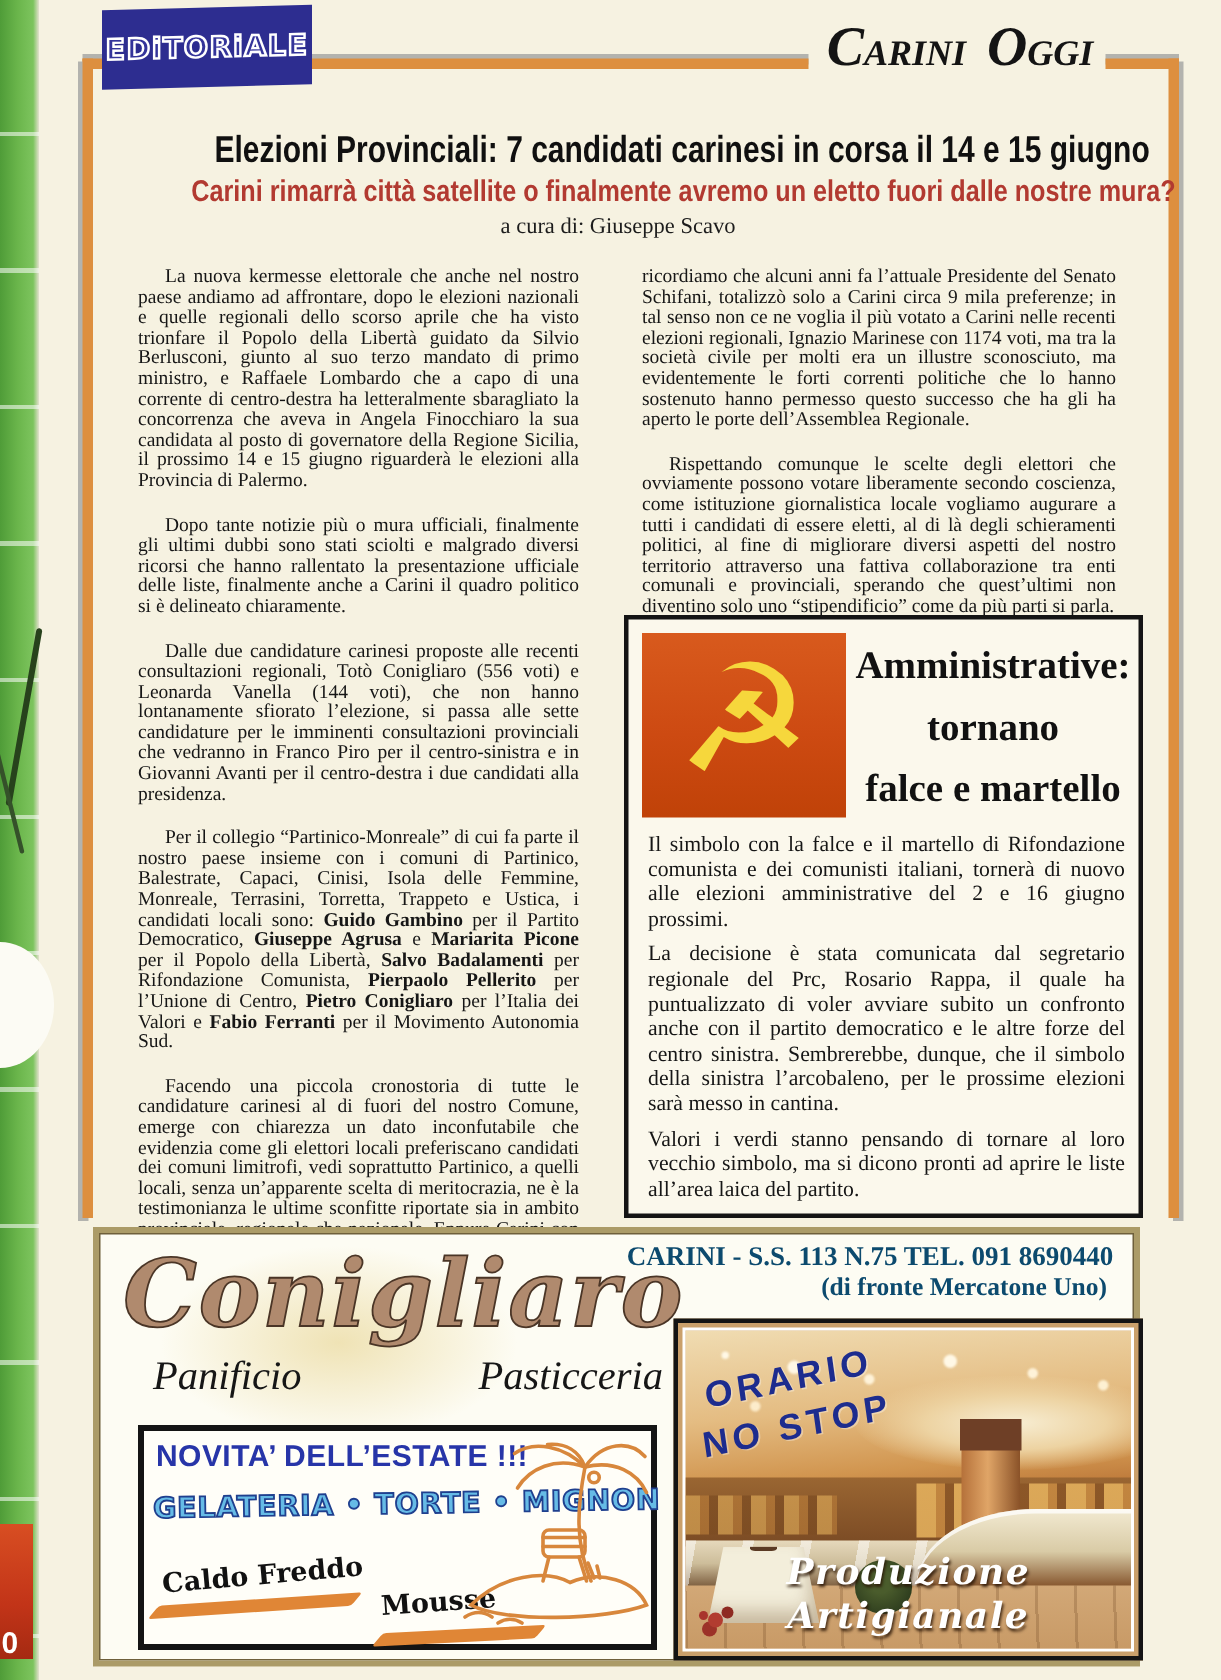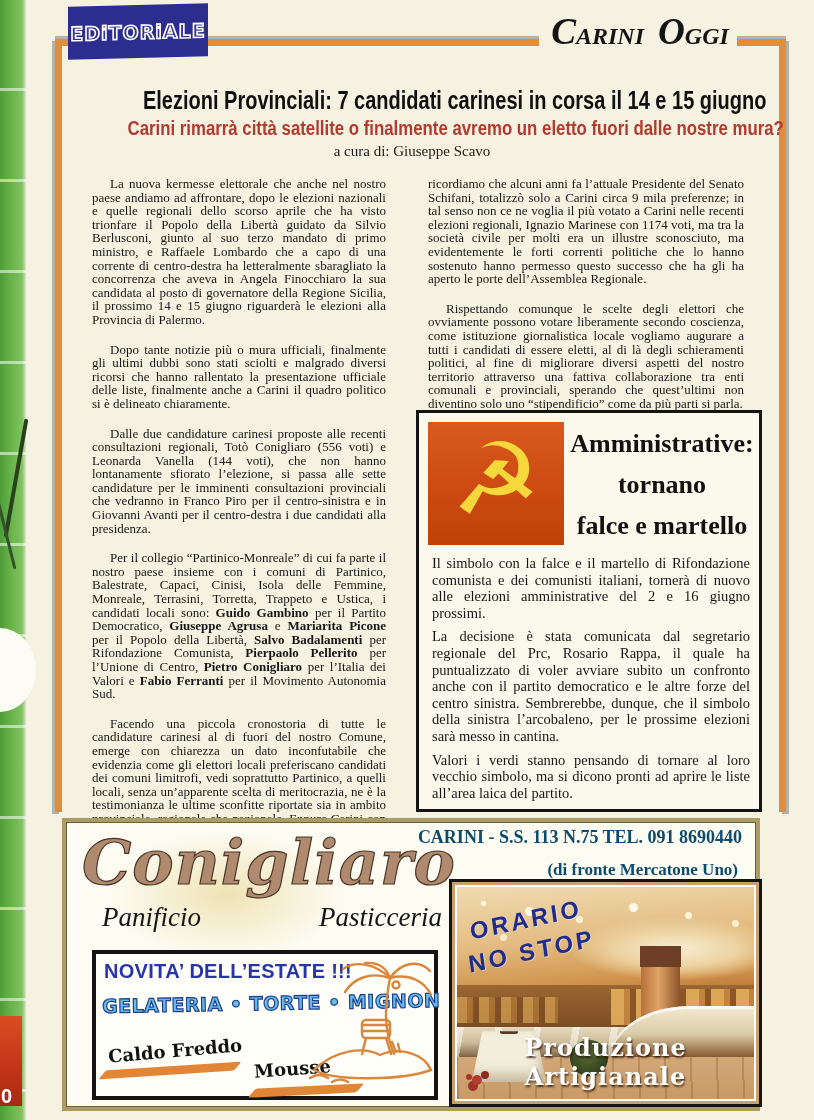--- a/index.html
+++ b/index.html
@@ -64,21 +64,21 @@
   .box-title { position:absolute; left:150px; top:10px; width:186px; height:124px; text-align:center; }
   .box-title div { font-weight:bold; font-size:26px; line-height:41px; color:#111; }
   .box-body { position:absolute; left:13px; top:142px; width:318px; }
   .box-body p { margin:0 0 7px; text-align:justify; font-size:14.5px; line-height:16.6px; color:#161616; }
 
   
   .ad-box { position:absolute; left:62px; top:818px; width:698px; height:293px; box-sizing:border-box;
     border:4px solid #ab9b67; box-shadow:inset 0 0 0 1px #6e5f3a; background:#fdfcf3; }
   .ad-address { position:absolute; right:6px; top:5px; width:340px; font-weight:bold; color:#0c4a6e; }
   .ad-address .l1 { font-size:18px; text-align:center; white-space:nowrap; }
-  .ad-address .l2 { font-size:17px; text-align:right; padding-right:12px;margin-top:12px; }
+  .ad-address .l2 { font-size:17px; text-align:right; padding-right:12px; }
   .wheat { position:absolute; left:40px; top:8px; width:240px; height:130px; border-radius:50%;
     background:radial-gradient(ellipse at center, rgba(228,206,130,.55) 0%, rgba(228,206,130,0) 70%); }
   .brand { position:absolute; left:16px; top:6px; width:400px; font-family:"DejaVu Serif",serif;
     font-style:italic; font-weight:bold; font-size:62px; line-height:70px; letter-spacing:1px;
     color:#b08a6e; -webkit-text-stroke:1.2px #4a3526; white-space:nowrap; }
   .brand-sub { position:absolute; left:36px; top:80px; width:340px; display:flex; justify-content:space-between;
     font-style:italic; font-size:27px; color:#161616; }
 
   .promo-box { position:absolute; left:26px; top:128px; width:346px; height:150px; box-sizing:border-box;
     border:4px solid #141414; background:#fffef8; }
@@ -135,21 +135,21 @@
     background:#5a3a24; border-radius:40% 40% 20% 20%; }
   .ph-plant { left:38%; top:72%; width:13%; height:17%; border-radius:50%;
     background:radial-gradient(ellipse at 45% 40%, #4a5c2c 25%, #2e3d1e 75%); }
   .ph-flowers { left:3%; top:88%; width:6px; height:6px; border-radius:50%; background:#a8342c;
     box-shadow:8px 3px 0 2px #b23c30, 16px -2px 0 1px #8e2a22, 4px 9px 0 2px #9c3228; }
   .orario { position:absolute; left:14px; top:16px; transform:rotate(-12deg) skewX(-4deg);
     color:#1d2c8e; font-family:"Liberation Sans",sans-serif; font-weight:bold; font-size:24px;
     letter-spacing:3px; line-height:32px; text-shadow:1px 1px 0 rgba(255,255,255,.35); }
   .orario .l2 { display:block; margin-left:-6px; }
   .produzione { position:absolute; bottom:8px; left:0; right:0; text-align:center;
-    font-family:"DejaVu Serif",serif; font-weight:bold; font-size:24px;
+    font-family:"DejaVu Serif",serif; font-style:italic; font-weight:bold; font-size:24px;
     color:#fff; text-shadow:1px 2px 2px rgba(40,20,5,.8); letter-spacing:1px; }
 </style>
 </head>
 <body>
 
 <div class="page">
 
   <div class="green-strip"></div>
   <div class="stem1"></div>
   <div class="stem2"></div>

